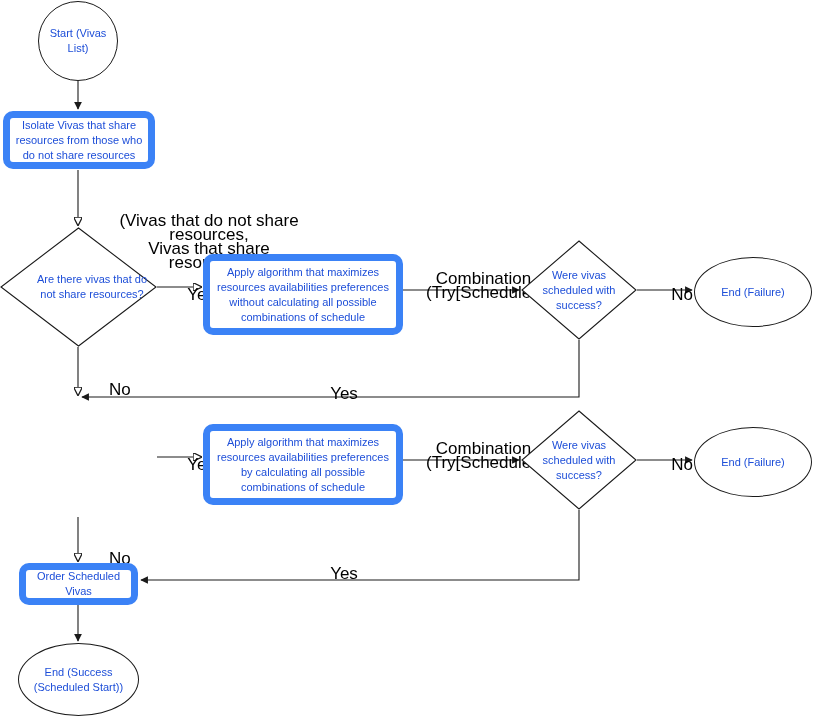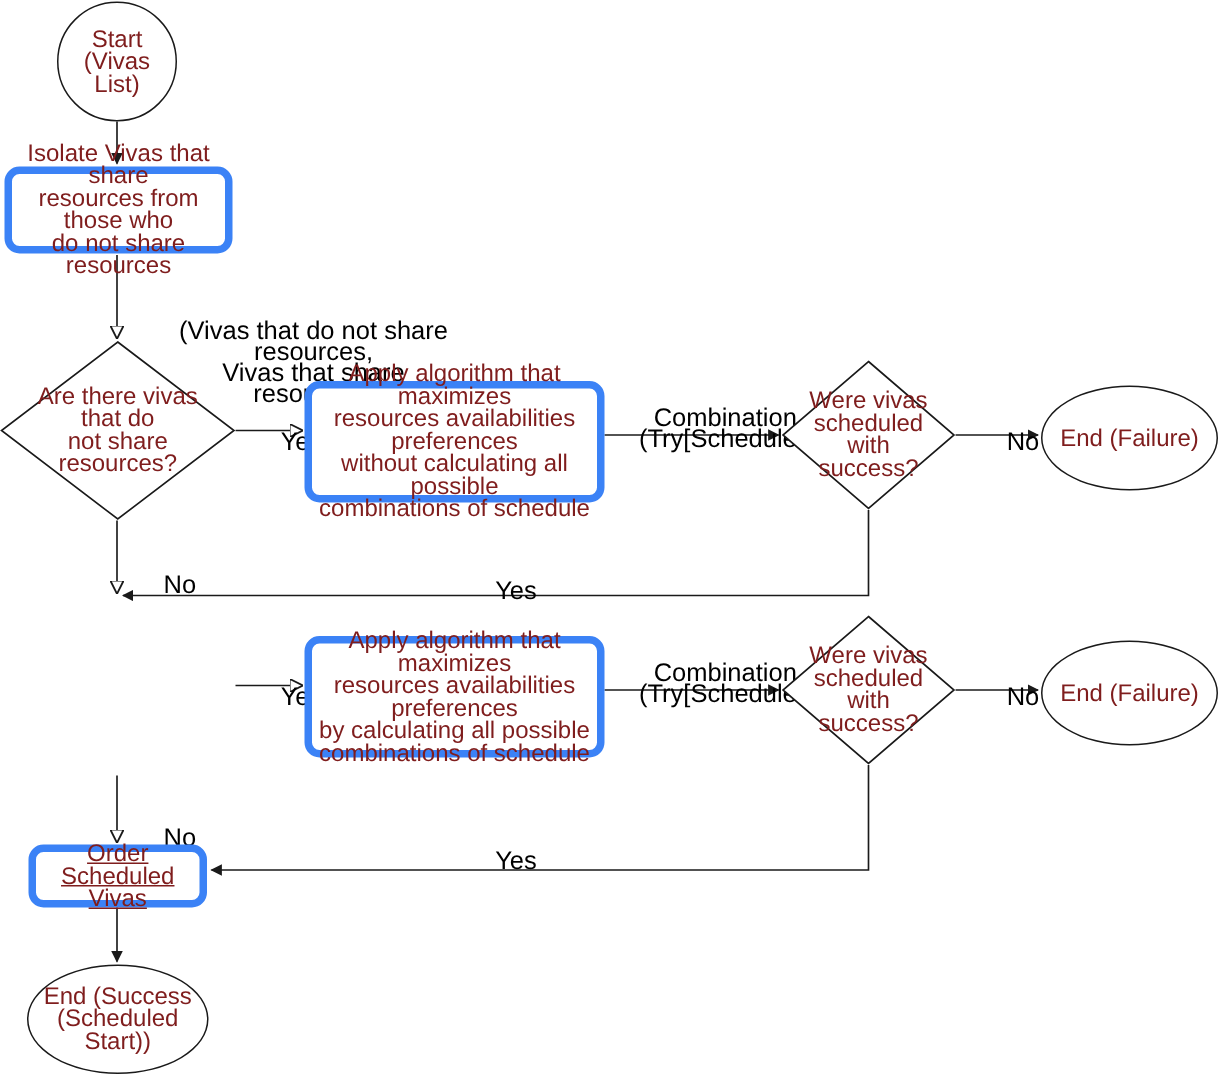--- a/index.html
+++ b/index.html
@@ -25,32 +25,32 @@
     width: 814px;
     height: 721px;
   }
   .node {
     position: absolute;
     box-sizing: border-box;
     display: flex;
     align-items: center;
     justify-content: center;
     text-align: center;
-    color: #7f1d1d;
-    font-size: 16px;
+    color: #1d4ed8;
+    font-size: 11px;
     line-height: 15px;
     white-space: pre-line;
     background: #ffffff;
   }
   .node-terminator {
     border: 1px solid #1a1a1a;
     border-radius: 50%;
   }
   .node-process {
-    border: 5px solid #3b82f6;
+    border: 7px solid #3b82f6;
     border-radius: 10px;
   }
   .node-decision {
     border: none;
     background: transparent;
     position: absolute;
   }
   .diamond-shape {
     position: absolute;
     left: 0;
@@ -130,21 +130,21 @@
     <span>Isolate Vivas that share
 resources from those who
 do not share resources</span>
   </div>
 
   <div class="edge-label" style="left:88px; top:200px; width:200px;">
     <span>(Vivas that do not share resources,
 Vivas that share resources)</span>
   </div>
 
-  <div class="node node-decision" style="left:0px; top:227px; width:157px; height:120px; display:flex; align-items:center; justify-content:center;">
+  <div class="node node-decision" style="left:0px; top:227px; width:157px; height:120px; display:flex; align-items:center; justify-content:flex-end;">
     <svg class="diamond-shape" viewBox="0 0 157 120" preserveAspectRatio="none">
       <polygon points="78.5,1 156,60 78.5,119 1,60" fill="#ffffff" stroke="#1a1a1a" stroke-width="1.1"></polygon>
     </svg>
     <span class="diamond-label">Are there vivas that do
 not share resources?</span>
   </div>
 
   <div class="edge-label" style="left:160px; top:274px; width:40px;">
     <span>Yes</span>
   </div>
@@ -221,21 +221,21 @@
   </div>
 
   <div class="edge-label" style="left:88px; top:538px; width:30px; text-align:left;">
     <span>No</span>
   </div>
 
   <div class="edge-label" style="left:305px; top:553px; width:36px;">
     <span>Yes</span>
   </div>
 
-  <div class="node node-process" style="left:19px; top:563px; width:119px; height:42px;text-decoration:underline;">
+  <div class="node node-process" style="left:19px; top:563px; width:119px; height:42px;">
     <span>Order Scheduled
 Vivas</span>
   </div>
 
   <div class="node node-terminator" style="left:18px; top:643px; width:121px; height:73px;">
     <span>End (Success
 (Scheduled Start))</span>
   </div>
 
 </div>

